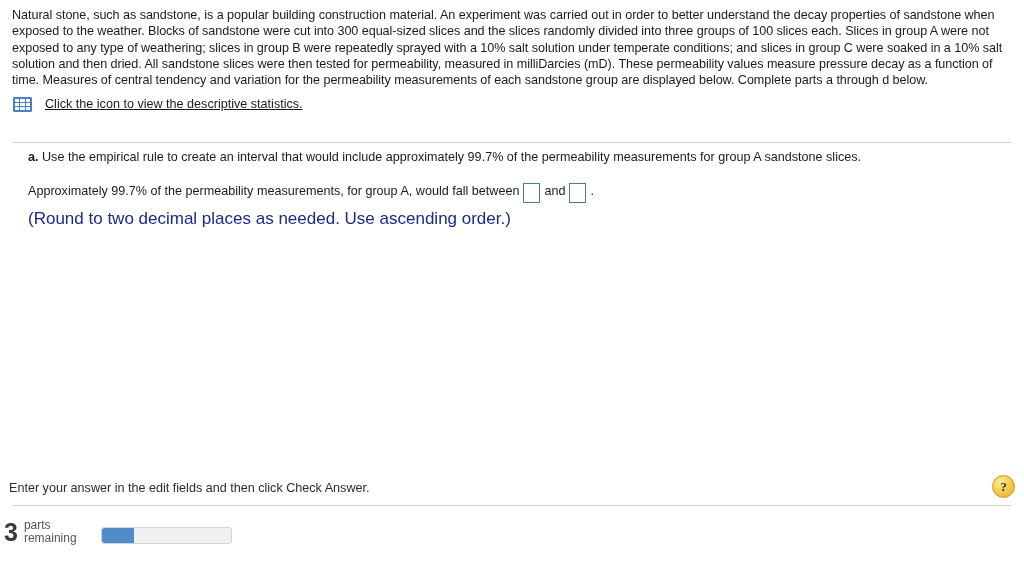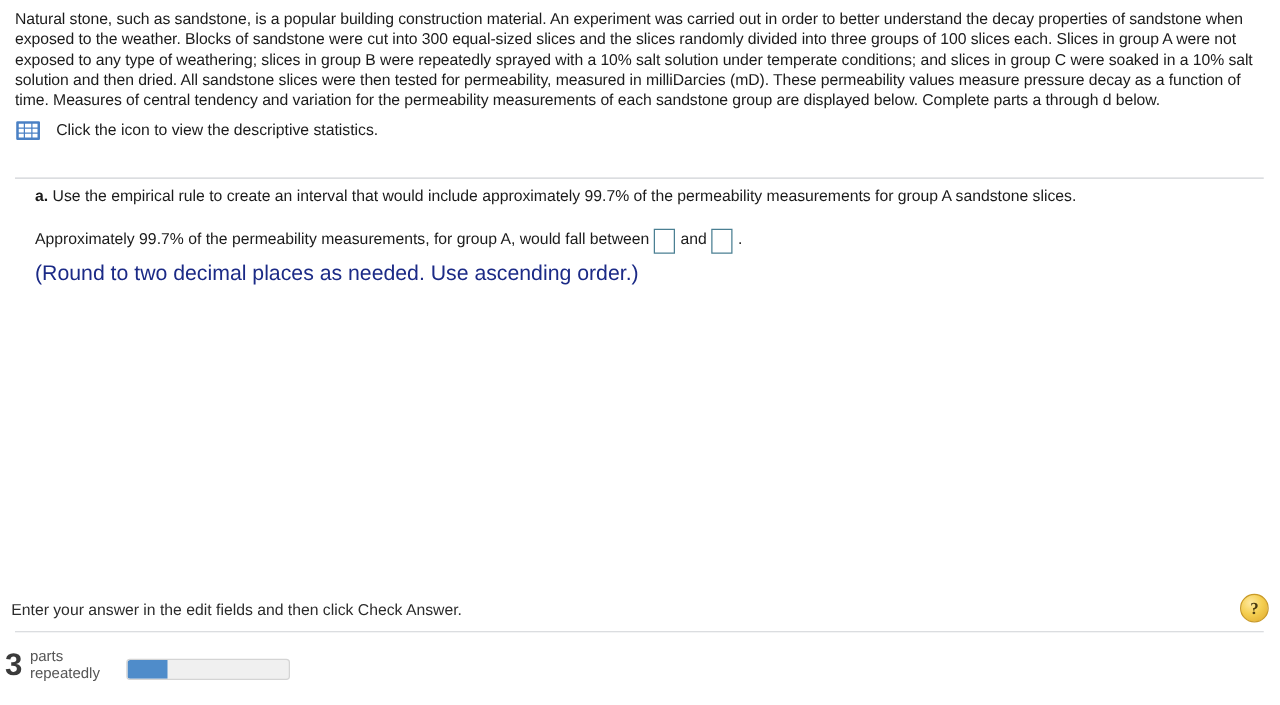--- a/index.html
+++ b/index.html
@@ -35,20 +35,21 @@
     text-align: left;
     margin: 0;
     letter-spacing: -0.05px;
   }
 
   .icon-line {
     display: flex;
     align-items: center;
     margin-top: 9px;
     padding-left: 1px;
+    text-decoration: underline;
   }
   .table-icon {
     width: 19px;
     height: 15px;
     display: inline-block;
     background: #4a80c4;
     border: 1px solid #4a80c4;
     border-radius: 1px;
     position: relative;
     flex: 0 0 auto;
@@ -258,21 +259,21 @@
   </div>
 
   <div class="divider" id="divider-status"></div>
 
   <div class="toolbar">
 
     <div class="parts-remaining">
       <span class="parts-count">3</span>
       <span class="parts-words">
         <span>parts</span><br>
-        <span>repeatedly</span>
+        <span>remaining</span>
       </span>
     </div>
 
     <div class="progress-track">
       <div class="progress-fill" id="progress-fill" style="width: 25%;"></div>
     </div>
 
   </div>
 
 </div>

